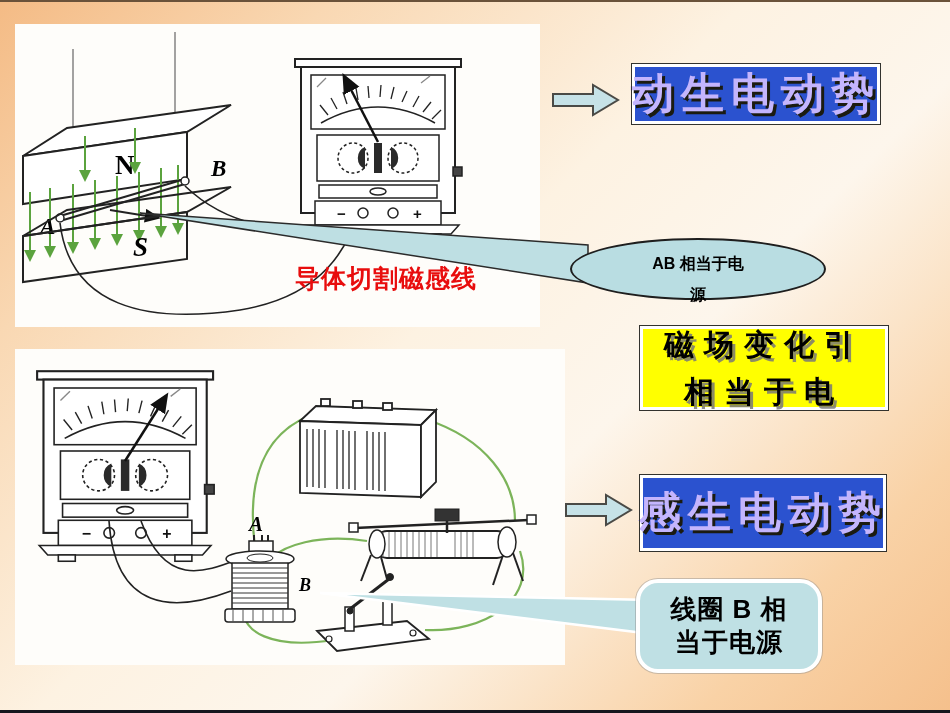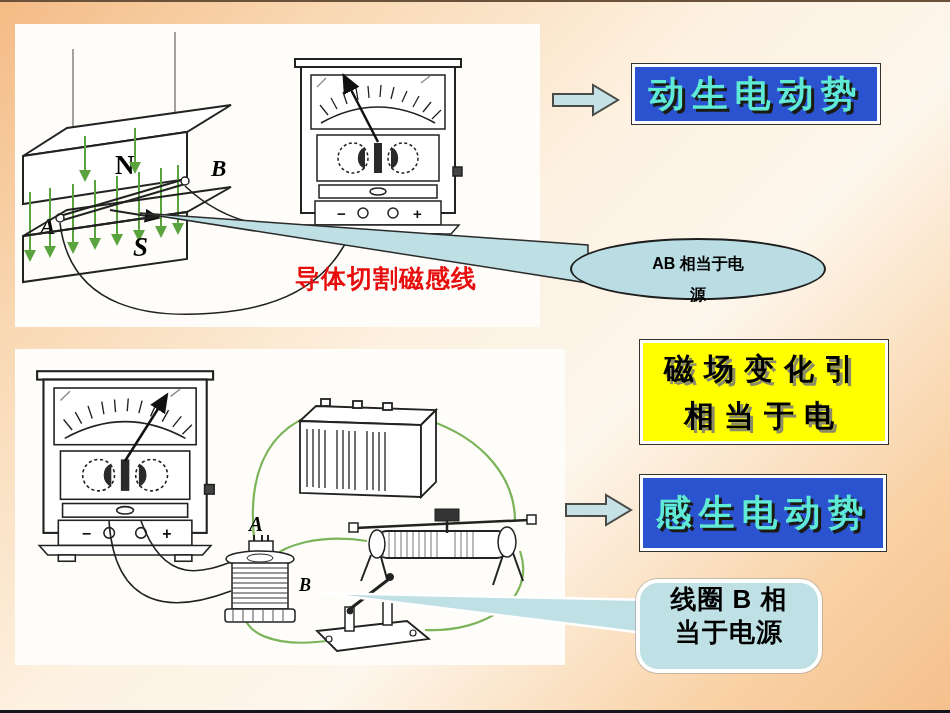--- a/index.html
+++ b/index.html
@@ -21,47 +21,47 @@
     position:absolute;left:98px;top:659px;z-index:3;
     color:#000;font-size:27px;font-weight:bold;letter-spacing:1px;white-space:nowrap;
     text-shadow:2px 2px 1px rgba(110,110,110,.55);
   }
   .tag{
     position:absolute;z-index:3;display:flex;align-items:center;justify-content:center;
     border:3px solid #fff;outline:1px solid #32322e;box-sizing:border-box;text-align:center;
   }
   .tag-blue{background:#2b52cf;}
   .tag-blue .tag-text{
-    color:#5eead4;font-size:36px;font-weight:900;letter-spacing:7px;white-space:nowrap;
+    color:#c4b5fd;font-size:43px;font-weight:900;letter-spacing:7px;white-space:nowrap;
     text-shadow:3px 3px 0 #1b1b10;
   }
   .tag-motional{left:632px;top:62px;width:248px;height:60px;}
   .tag-induced{left:640px;top:473px;width:246px;height:76px;}
   .tag-yellow{
-    left:640px;top:338px;width:248px;height:104px;background:#ffff00;
+    left:640px;top:324px;width:248px;height:84px;background:#ffff00;
     flex-direction:column;justify-content:center;
   }
   .tag-yellow .tag-line{
     color:#000;font-size:30px;font-weight:900;letter-spacing:10px;line-height:47px;white-space:nowrap;
     text-shadow:3px 3px 0 rgba(120,120,120,.85);
   }
   .wedges{position:absolute;left:0;top:0;z-index:4;pointer-events:none;}
   .callout-ellipse{
     position:absolute;left:570px;top:236px;width:256px;height:62px;z-index:5;
     background:#b9dde2;border:2px solid #1e1e1e;border-radius:50%;box-sizing:border-box;
   }
   .callout-ellipse .callout-text{
     position:absolute;left:0;top:8px;width:100%;text-align:center;
     font-size:16px;font-weight:bold;color:#000;line-height:31px;white-space:nowrap;
   }
   .callout-round{
     position:absolute;left:636px;top:577px;width:186px;height:94px;z-index:5;
     background:#bfe0e4;border:4px solid #fff;border-radius:22px;box-sizing:border-box;
     box-shadow:0 0 0 1px rgba(140,140,140,.45);
-    display:flex;flex-direction:column;align-items:center;justify-content:flex-start;
+    display:flex;flex-direction:column;align-items:center;justify-content:center;
   }
   .callout-round .callout-line{
     font-size:26px;font-weight:bold;color:#000;line-height:33px;white-space:nowrap;letter-spacing:1px;
   }
   .block-arrow{position:absolute;z-index:3;}
   .arrow-1{left:551px;top:80px;}
   .arrow-2{left:564px;top:490px;}
 </style>
 </head>
 <body>

